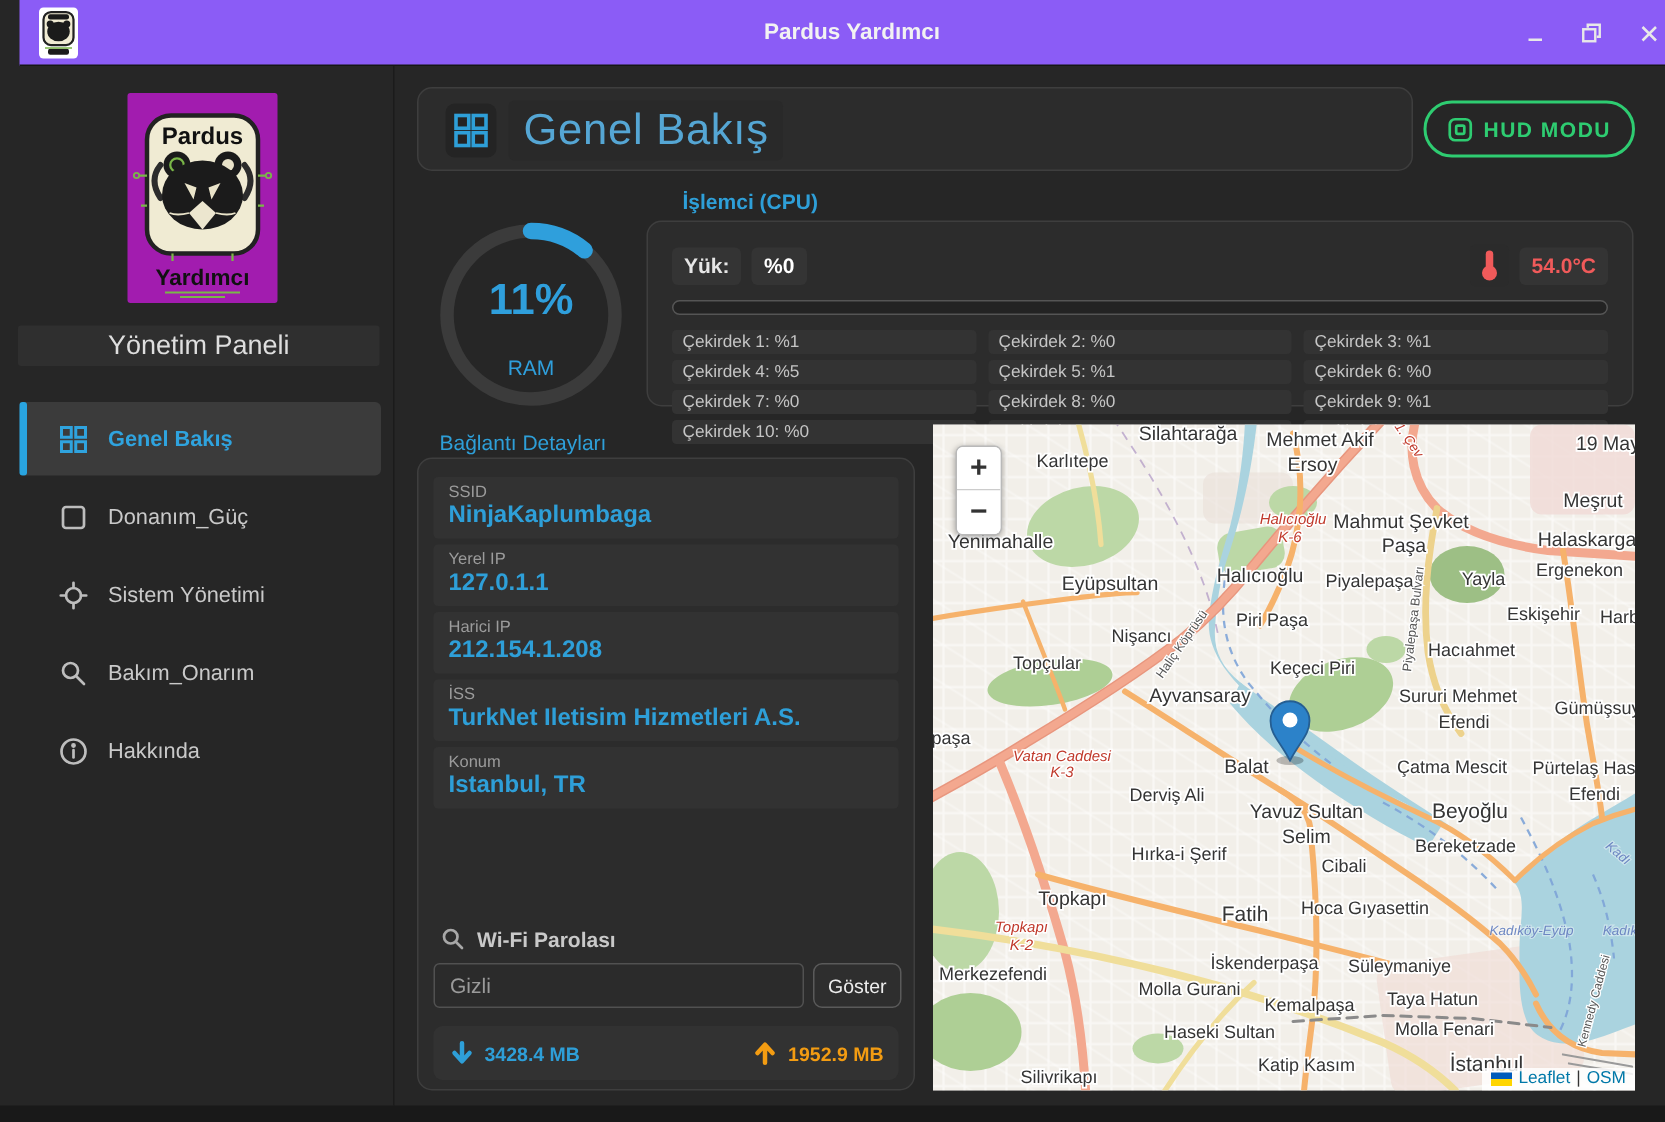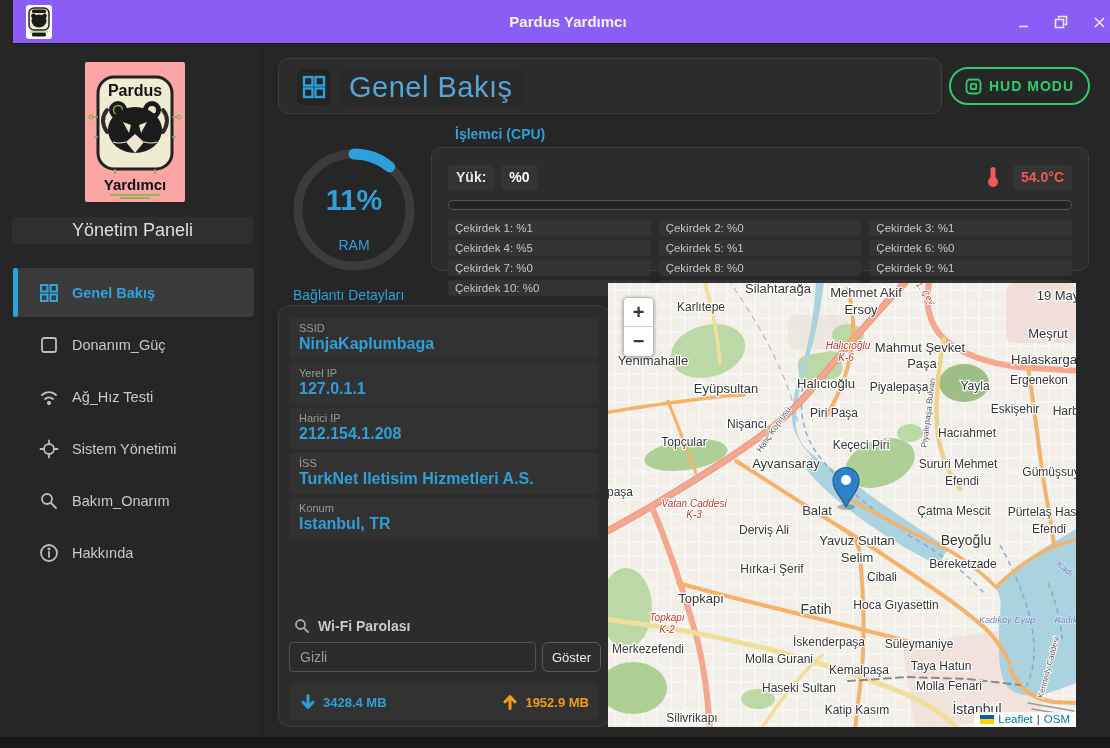--- a/index.html
+++ b/index.html
@@ -8,21 +8,21 @@
 
   
   .titlebar{position:absolute;left:13px;top:0;width:1110px;height:44px;background:#8b5cf6;border-bottom:1px solid #161616;padding-left:38px;}
   .app-icon{position:absolute;left:13px;top:5px;width:26px;height:34px;background:#fff;border-radius:3px;overflow:hidden;}
   .win-title{position:absolute;left:0;right:0;top:0;height:44px;line-height:44px;text-align:center;color:#f2f2f2;font-size:15px;font-weight:bold;}
   .win-controls{position:absolute;right:10px;top:0;height:44px;display:flex;align-items:center;gap:10px;}
   .win-btn{width:28px;height:28px;display:flex;align-items:center;justify-content:center;border-radius:4px;cursor:default;}
 
   
   .sidebar{position:absolute;left:0;top:44px;width:263px;height:693px;background:#262626;border-right:1px solid #1b1b1b;}
-  .logo-card{position:absolute;left:85px;top:18px;width:100px;height:140px;background:#fca5a5;border-radius:2px;}
+  .logo-card{position:absolute;left:85px;top:18px;width:100px;height:140px;background:#a21caf;border-radius:2px;}
   .panel-title{position:absolute;left:12px;top:173px;width:241px;height:27px;background:#2f2f2f;color:#dedede;font-size:18px;text-align:center;line-height:27px;border-radius:2px;}
   .nav{position:absolute;left:13px;top:224px;width:241px;}
   .nav-item{position:relative;height:49px;margin-bottom:3px;display:flex;align-items:center;gap:12px;padding-left:25px;color:#c9c9c9;font-size:14.5px;border-radius:4px;cursor:pointer;}
   .nav-item .nicon{width:22px;height:22px;flex:0 0 22px;display:flex;align-items:center;justify-content:center;}
   .nav-item.active{background:#3b3b3b;color:#2fa3de;font-weight:bold;}
   .nav-item.active::before{content:"";position:absolute;left:0;top:0;bottom:0;width:5px;background:#29a4e0;border-radius:2px;}
   .nav-item.active .nicon svg *{stroke:#2fa3de;}
   .nicon svg *{stroke:#bdbdbd;}
 
   
@@ -57,21 +57,21 @@
   .field .fvalue{color:#2e9fd8;font-size:16px;font-weight:bold;margin-top:1px;white-space:nowrap;}
   .wifi-label-row{position:absolute;left:15px;top:312px;display:flex;align-items:center;gap:8px;color:#c9c9c9;font-size:14px;font-weight:bold;}
   .wifi-input{position:absolute;left:10px;top:336px;width:247px;height:30px;background:#2b2b2b;border:1px solid #515151;border-radius:4px;color:#9a9a9a;font-size:14px;padding:0 10px;}
   .show-btn{position:absolute;left:263px;top:336px;width:59px;height:30px;background:#2e2e2e;border:1px solid #5a5a5a;border-radius:6px;color:#ededed;font-size:13px;cursor:pointer;}
   .transfer{position:absolute;left:10px;top:378px;right:10px;height:36px;background:#323232;border-radius:6px;display:flex;align-items:center;justify-content:space-between;padding:0 10px;}
   .tr-group{display:flex;align-items:center;gap:6px;font-size:13px;font-weight:bold;}
   .tr-down{color:#2e9fd8;}
   .tr-up{color:#f39c12;}
 
   
-  .map{position:absolute;left:344px;top:239px;width:468px;height:444px;background:#f2efe9;overflow:hidden;cursor:grab;text-decoration:underline;}
+  .map{position:absolute;left:358px;top:239px;width:468px;height:444px;background:#f2efe9;overflow:hidden;cursor:grab;text-decoration:underline;}
   .map svg{display:block;}
   .ml-place{fill:#353535;paint-order:stroke;stroke:#ffffff;stroke-width:2.4px;font-weight:400;}
   .ml-red{fill:#c0392b;font-style:italic;paint-order:stroke;stroke:#ffffff;stroke-width:2px;}
   .ml-water{fill:#6d87c2;font-style:italic;paint-order:stroke;stroke:rgba(255,255,255,.4);stroke-width:1.5px;}
   .ml-road{fill:#565656;paint-order:stroke;stroke:#ffffff;stroke-width:1.8px;}
   .zoomctl{position:absolute;left:15px;top:14px;width:31px;background:#fff;border:1px solid #b9b9b9;border-radius:5px;overflow:hidden;box-shadow:0 1px 4px rgba(0,0,0,.35);}
   .zbtn{width:100%;height:29px;background:#fff;border:none;font-size:20px;font-weight:bold;color:#333;cursor:pointer;line-height:29px;padding:0;}
   .zbtn:first-child{border-bottom:1px solid #ccc;}
   .attribution{position:absolute;right:0;bottom:0;background:rgba(255,255,255,.85);padding:1px 6px 2px;font-size:11.5px;color:#333;display:flex;align-items:center;gap:4px;}
   .ua-flag{display:inline-block;width:14px;height:9px;background:linear-gradient(#005BBB 50%,#FFD500 50%);}
@@ -152,30 +152,20 @@
           </span>
         <span>Genel Bakış</span>
       </div>
       <div class="nav-item">
         <span class="nicon">
           <svg width="20" height="20" viewBox="0 0 20 20" fill="none">
               <rect x="3" y="3" width="14" height="14" rx="2" stroke-width="1.8"></rect>
             </svg>
           </span>
         <span>Donanım_Güç</span>
-      </div>
-      <div class="nav-item">
-        <span class="nicon">
-          <svg width="20" height="20" viewBox="0 0 20 20" fill="none">
-            <path d="M3,8 a10,10 0 0 1 14,0" stroke-width="1.8" stroke-linecap="round"></path>
-            <path d="M6,12 a6,6 0 0 1 8,0" stroke-width="1.8" stroke-linecap="round"></path>
-            <circle cx="10" cy="16" r="1.6" fill="#bdbdbd" stroke="none"></circle>
-          </svg>
-          </span>
-        <span>Ağ_Hız Testi</span>
       </div>
       <div class="nav-item">
         <span class="nicon">
           <svg width="20" height="20" viewBox="0 0 20 20" fill="none">
             <circle cx="10" cy="10" r="5" stroke-width="1.8"></circle>
             <path d="M10,1.5 V5 M10,15 V18.5 M1.5,10 H5 M15,10 H18.5" stroke-width="1.8" stroke-linecap="round"></path>
           </svg>
           </span>
         <span>Sistem Yönetimi</span>
       </div>

